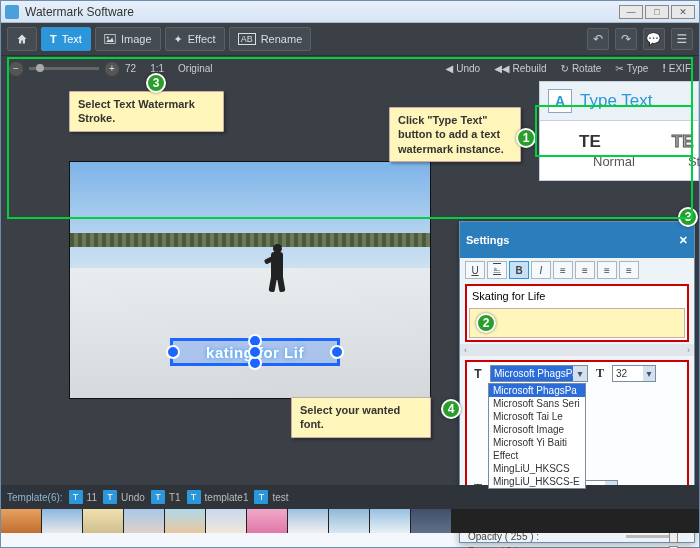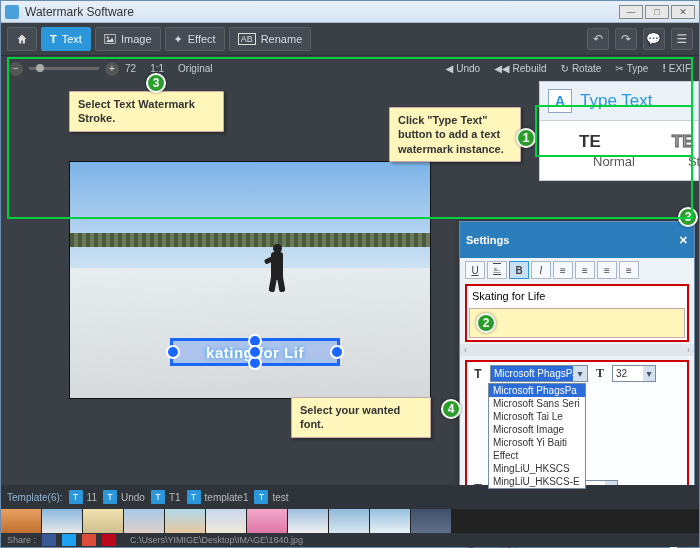--- a/index.html
+++ b/index.html
@@ -328,22 +328,14 @@
     <div class="thumb" style="background:linear-gradient(#a8c8e8,#e0d0c8)"></div>
     <div class="thumb" style="background:linear-gradient(#b0d8e8,#e8c8a0)"></div>
     <div class="thumb" style="background:linear-gradient(#c8d8f0,#f0e8d8)"></div>
     <div class="thumb" style="background:linear-gradient(#f0a8c8,#e078a8)"></div>
     <div class="thumb" style="background:linear-gradient(#a0c0e0,#f0f0f0)"></div>
     <div class="thumb" style="background:linear-gradient(#90b8d8,#d8e8f0)"></div>
     <div class="thumb" style="background:linear-gradient(#98c0e0,#e8f0f4)"></div>
     <div class="thumb" style="background:linear-gradient(#40506a,#60708a)"></div>
   </div>
 
-  <div class="status-bar">
-    <span>Share :</span>
-    <span class="share-ic" style="background:#3b5998"></span>
-    <span class="share-ic" style="background:#1da1f2"></span>
-    <span class="share-ic" style="background:#dd4b39"></span>
-    <span class="share-ic" style="background:#bd081c"></span>
-    <span style="margin-left:8px">C:\Users\YIMIGE\Desktop\IMAGE\1840.jpg</span>
-  </div>
 
 </div>
 
 </body></html>

